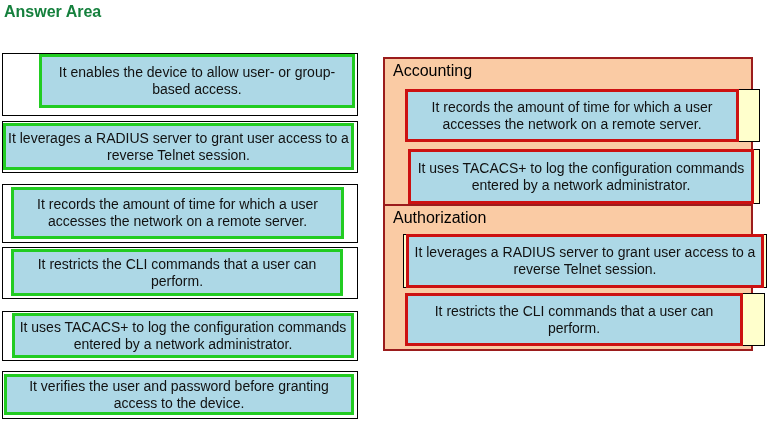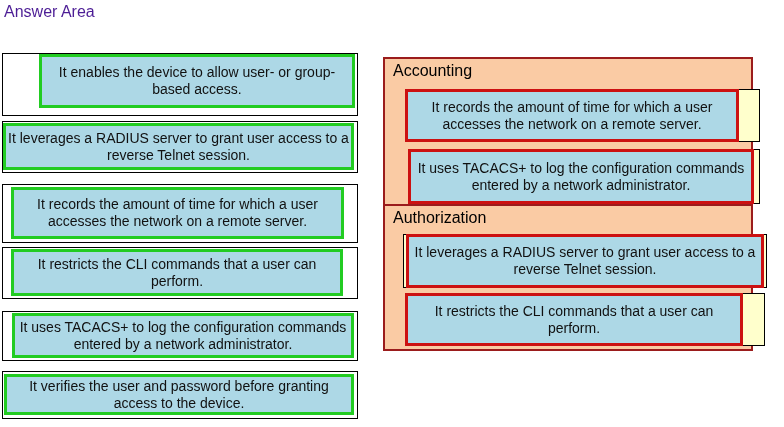--- a/index.html
+++ b/index.html
@@ -6,21 +6,21 @@
   .canvas{
     position:relative;
     width:784px;height:427px;
     background:#ffffff;
     font-family:"Liberation Sans","DejaVu Sans",sans-serif;
     color:#111;
     overflow:hidden;
   }
   .page-title{
     position:absolute;left:4px;top:3px;
-    font-size:16px;font-weight:normal;color:#4c1d95;
+    font-size:16px;font-weight:bold;color:#15803d;
     margin:0;
   }
   
   .src-box{
     position:absolute;left:2px;width:356px;
     background:#ffffff;border:1px solid #000;
     box-sizing:border-box;
   }
   .s1{top:53px;height:63px;}
   .s2{top:121px;height:52px;}

